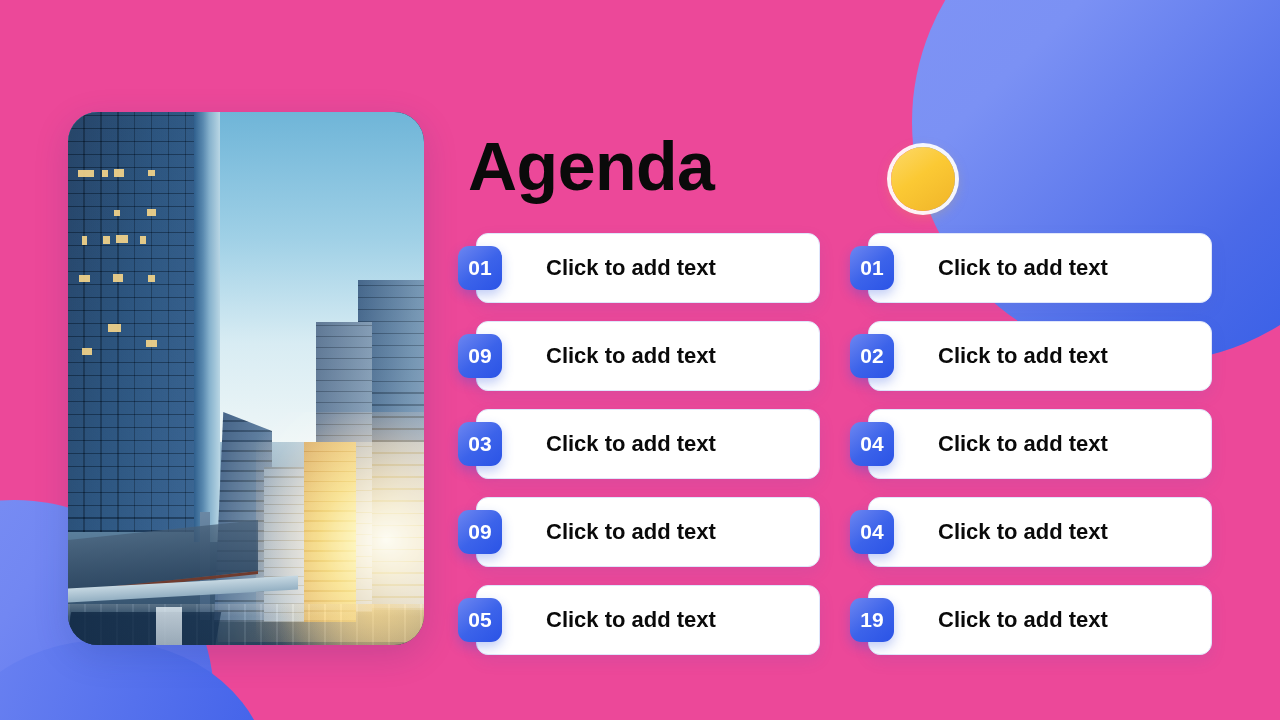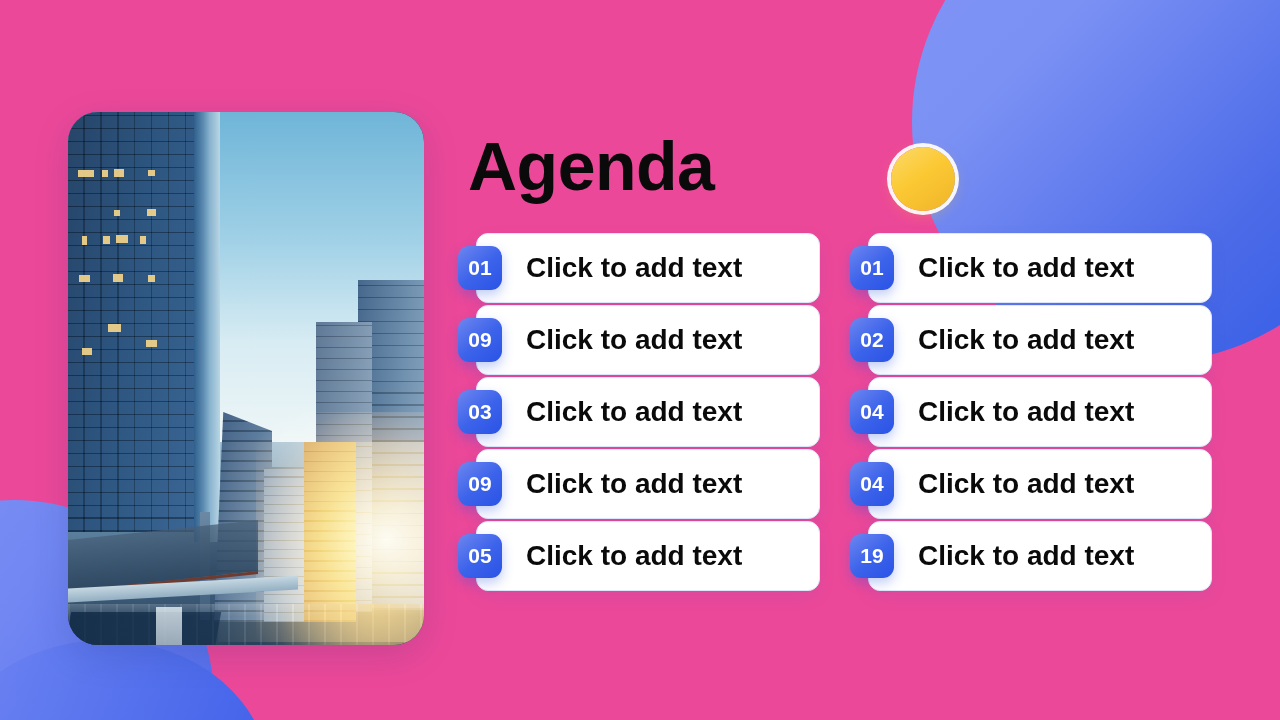--- a/index.html
+++ b/index.html
@@ -226,21 +226,21 @@
     top: 233px;
     width: 790px;
     z-index: 6;
     display: flex;
     gap: 30px;
   }
 
   .col {
     display: flex;
     flex-direction: column;
-    gap: 2px;
+    gap: 18px;
     width: 362px;
   }
 
   .item {
     position: relative;
     height: 70px;
     display: flex;
     align-items: center;
   }
 
@@ -270,22 +270,22 @@
     display: flex;
     align-items: center;
     justify-content: center;
     box-shadow: 0 5px 12px rgba(45,85,225,0.30);
     margin-left: 0px;
   }
 
   .item-text {
     position: relative;
     z-index: 2;
-    margin-left: 24px;
-    font-size: 28px;
+    margin-left: 44px;
+    font-size: 22px;
     font-weight: bold;
     color: #0a0a0a;
     white-space: nowrap;
   }
 </style>
 </head>
 <body>
 
 <div class="slide">
 

